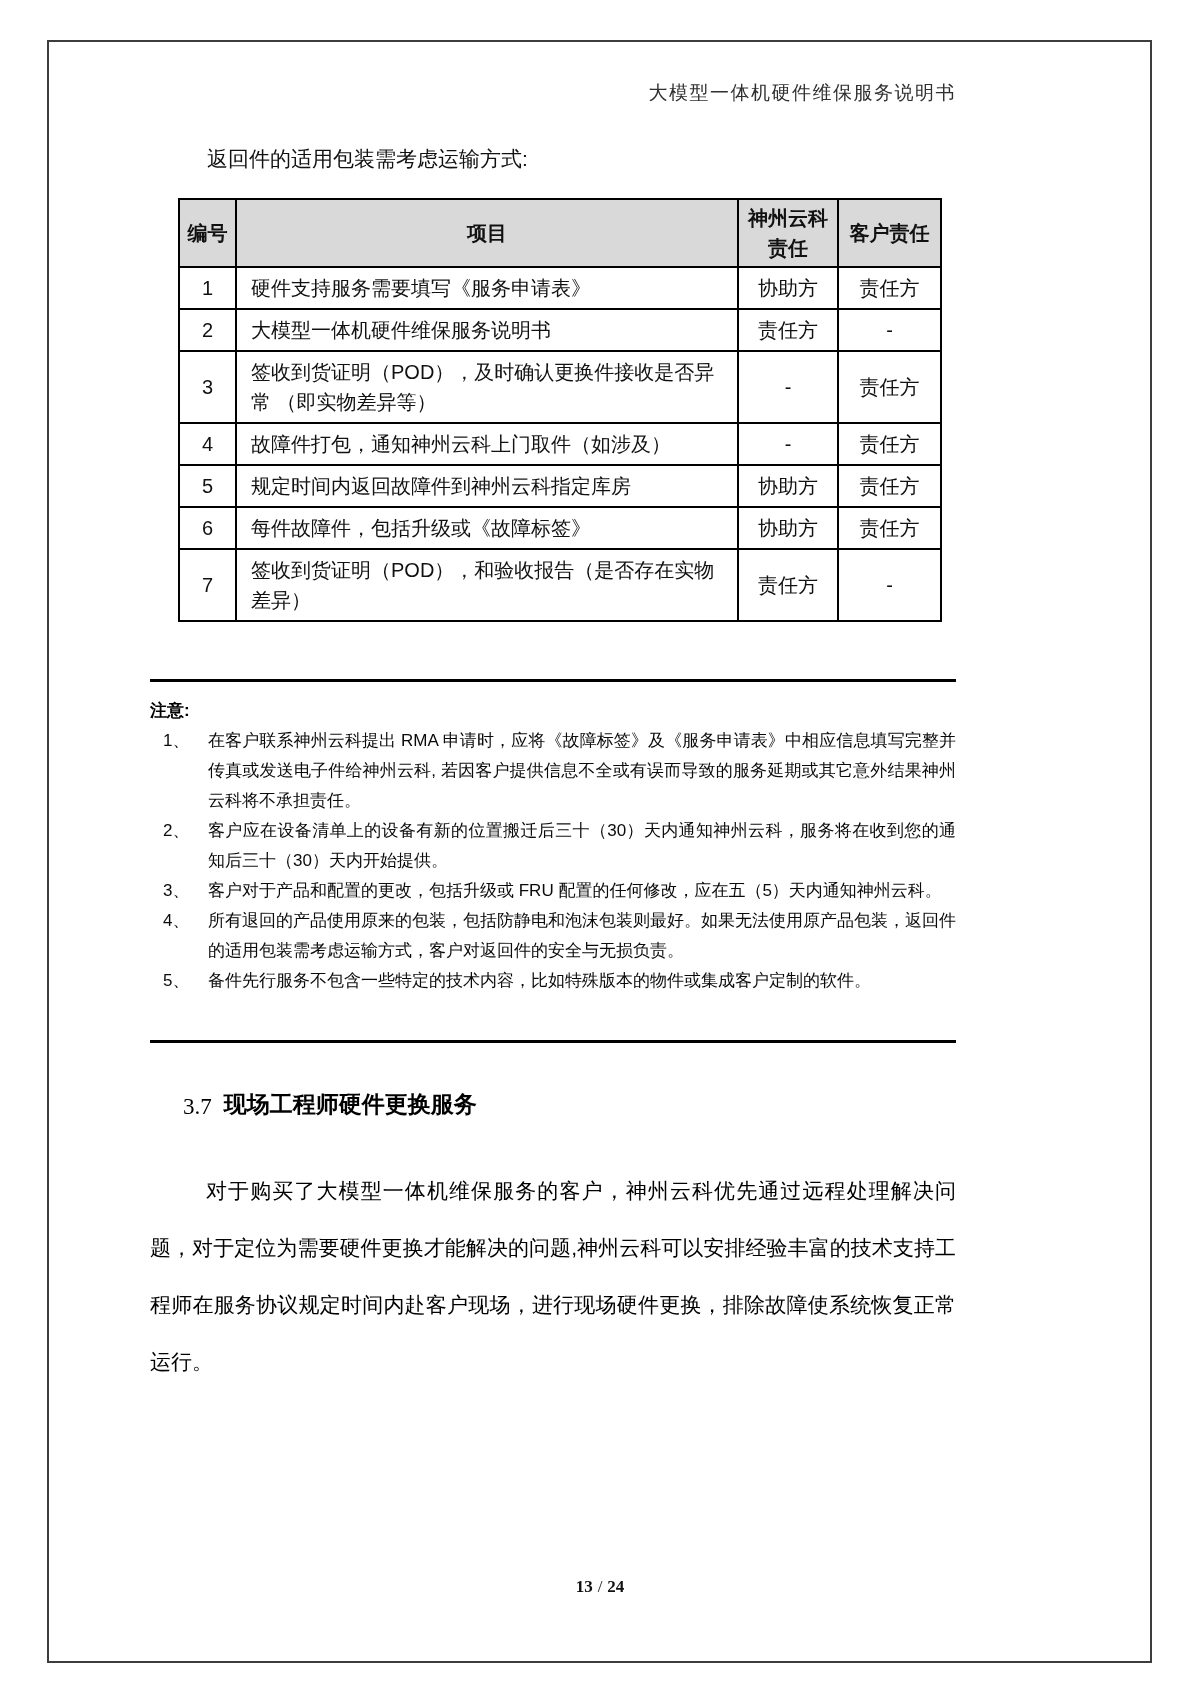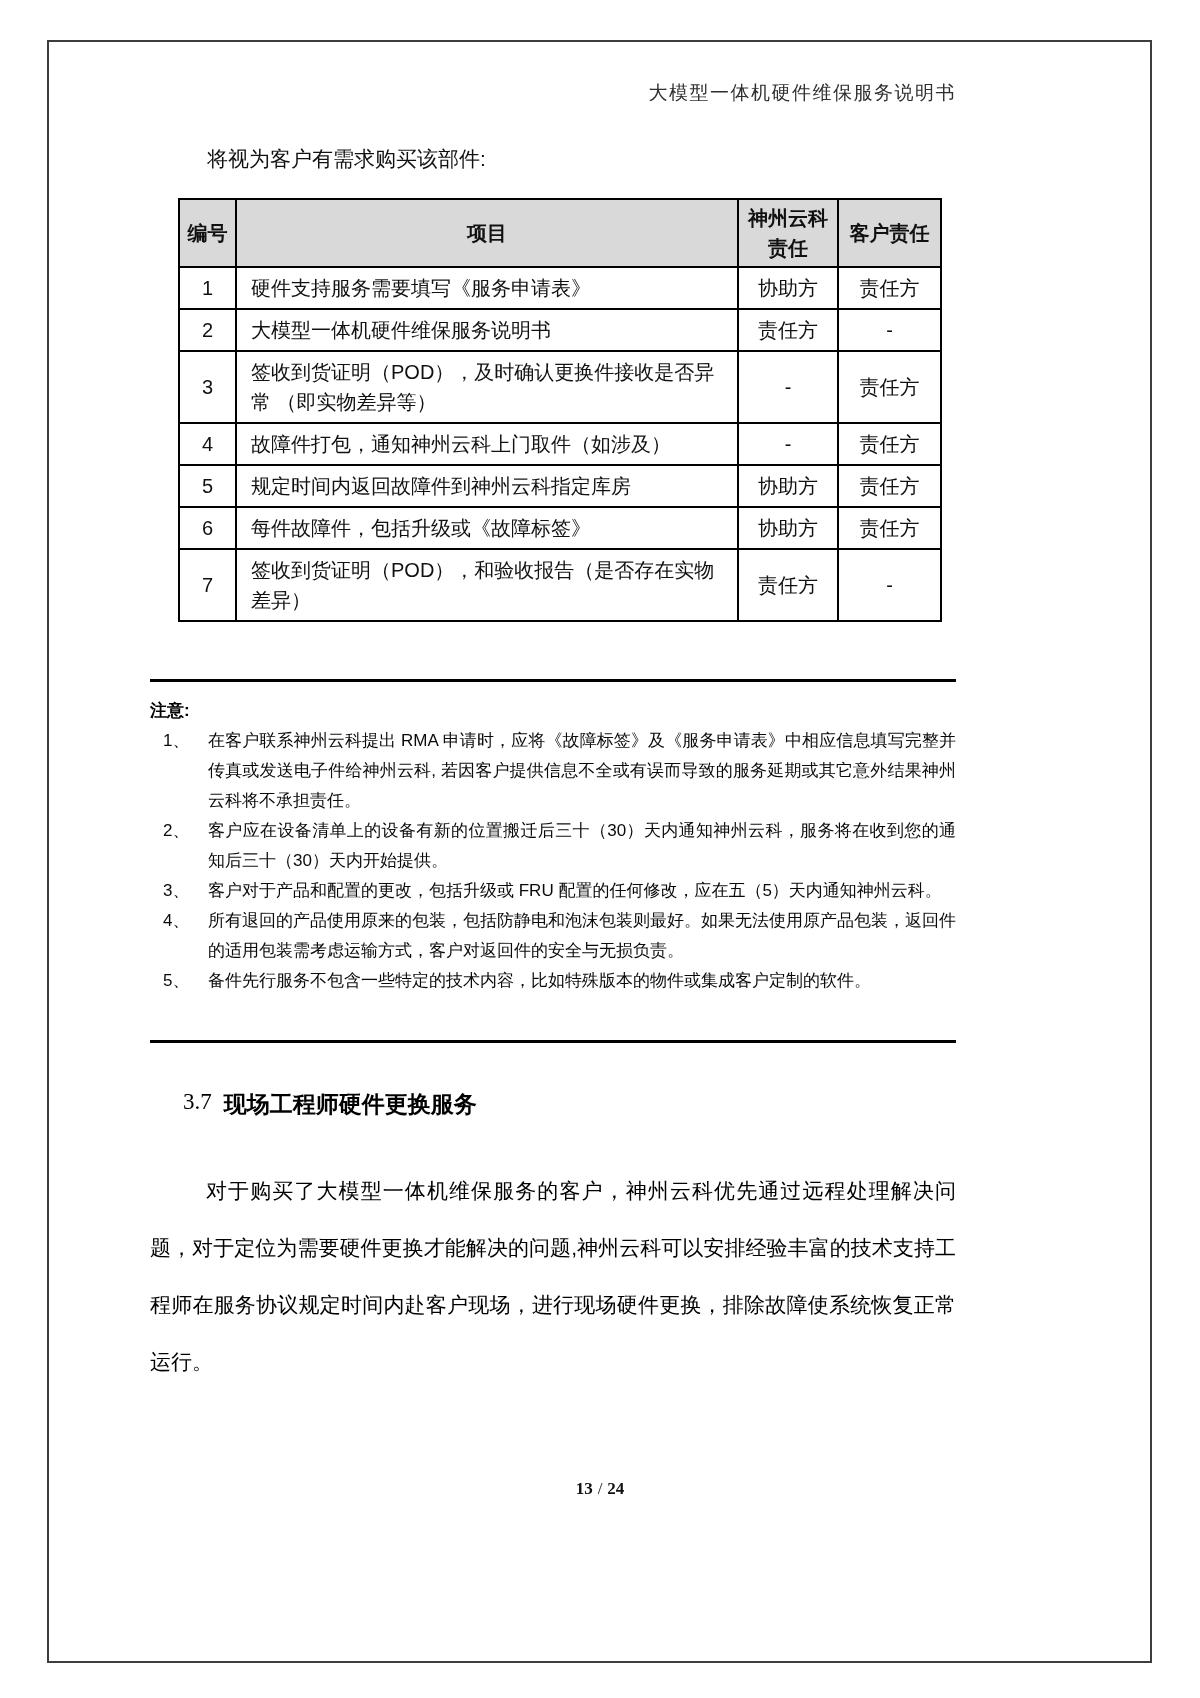--- a/index.html
+++ b/index.html
@@ -31,49 +31,49 @@
   .prewrap{white-space:pre-line;}
   .col-no{width:57px;}.col-item{width:502px;}.col-dc{width:100px;}.col-cust{width:103px;}
   .rule{height:3px;background:#000;width:806px;border:none;margin:0;}
   .rule-1{margin-top:57px;}
   .rule-2{margin-top:44px;}
   .notes-label{font-size:17px;font-weight:bold;margin-top:14px;line-height:30px;color:#000;}
   .note{display:flex;font-size:17px;line-height:30px;color:#0a0a0a;}
   .note .num{width:58px;flex:0 0 58px;padding-left:13px;box-sizing:border-box;}
   .note .txt{flex:1;text-align:justify;}
   .section-heading{
-    margin:46px 0 0 33px;font-size:23px;display:flex;align-items:flex-start;
+    margin:46px 0 0 33px;font-size:23px;display:flex;align-items:flex-end;
   }
   .section-heading .sec-num{
     font-family:"Liberation Serif","DejaVu Serif",serif;font-weight:normal;margin-right:12px;
   }
   .section-heading .sec-title{font-weight:bold;}
   .para{
     font-size:21px;line-height:57px;text-align:justify;text-indent:56px;
     color:#000000;margin:0;
   }
   .para-1{margin-top:42px;}
   .para-2{margin-top:19px;}
   .footer{
-    position:absolute;top:1479px;left:0;width:1200px;text-align:center;
+    position:absolute;top:1577px;left:0;width:1200px;text-align:center;
     font-family:"Liberation Serif","DejaVu Serif",serif;font-size:17px;color:#111;
   }
   .footer b{font-weight:bold;}
   .footer .sep{padding:0 5px;}
 </style>
 </head>
 <body>
 
 <div class="page-border"></div>
 
 <div class="header-title">大模型一体机硬件维保服务说明书</div>
 
 <div class="content">
 
-  <p class="intro">将视为客户有需求购买该部件:</p>
+  <p class="intro">返回件的适用包装需考虑运输方式:</p>
 
   <table class="resp">
     <colgroup>
       <col class="col-no">
         <col class="col-item">
         <col class="col-dc">
         <col class="col-cust">
     </colgroup>
     <thead>
       <tr>

